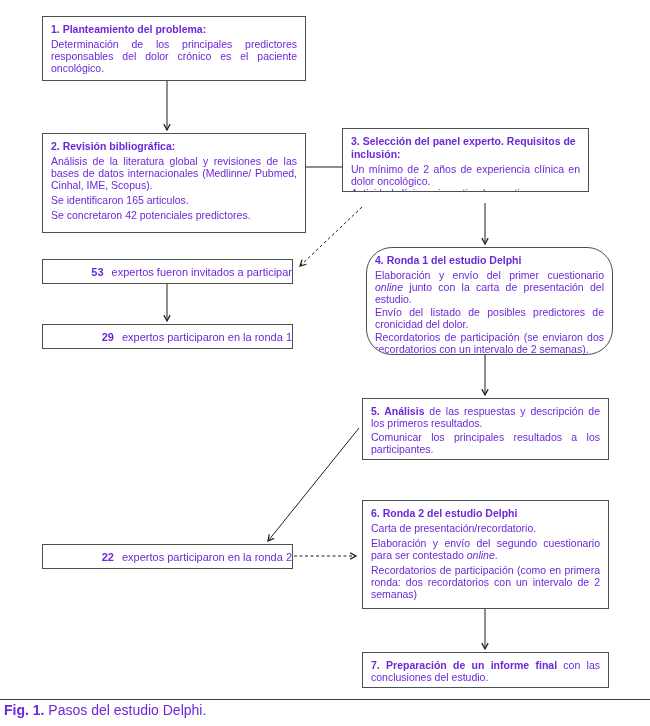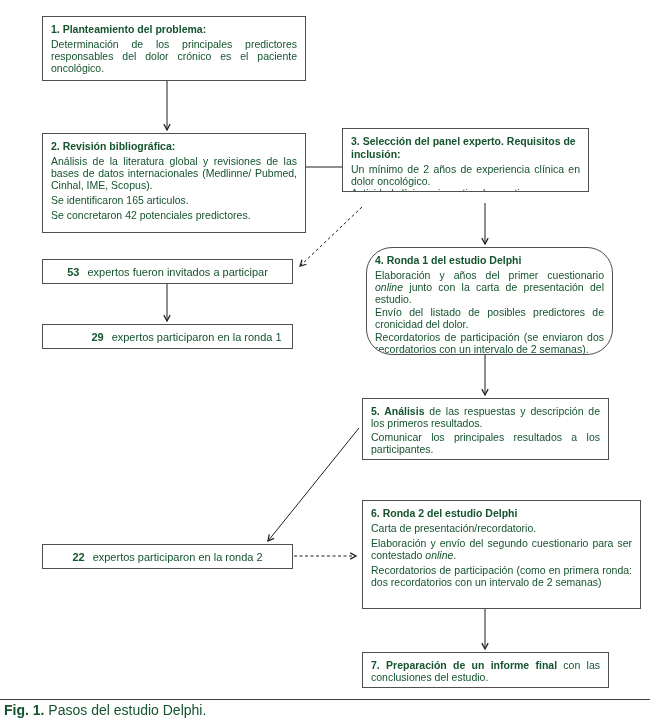--- a/index.html
+++ b/index.html
@@ -1,34 +1,34 @@
 <!DOCTYPE html>
 <html><head>
 <meta charset="utf-8">
 <style>
   html,body{margin:0;padding:0;background:#ffffff;}
   #canvas{
     position:relative;width:650px;height:726px;background:#ffffff;
     font-family:"Liberation Sans","DejaVu Sans",sans-serif;
-    color:#14532d;overflow:hidden;
+    color:#6d28d9;overflow:hidden;
   }
   #connectors{position:absolute;left:0;top:0;z-index:0;}
   .box{
     position:absolute;box-sizing:border-box;background:#ffffff;
     border:1px solid #4f4f4f;padding:6px 8px;z-index:1;
     font-size:10.5px;line-height:12px;overflow:hidden;
   }
   .box .t{font-weight:bold;font-size:10.5px;line-height:13px;margin:0 0 2px 0;text-align:left;}
   .box p{margin:0 0 3px 0;text-align:justify;}
   .box p:last-child{margin-bottom:0;}
   .box i{font-style:italic;}
   .milestone{
     position:absolute;box-sizing:border-box;background:#ffffff;
     border:1px solid #4f4f4f;z-index:1;
-    display:flex;align-items:center;justify-content:center;gap:8px;
+    display:flex;align-items:center;justify-content:flex-end;gap:8px;
     font-size:11px;line-height:12px;
   }
   .milestone b{font-weight:bold;}
   #caption-rule{position:absolute;left:0;top:699px;width:650px;border-top:1px solid #3d3d3d;z-index:1;}
   #caption{position:absolute;left:4px;top:704px;font-size:14px;line-height:13px;z-index:1;}
   #caption b{font-weight:bold;}
 </style>
 </head>
 <body>
 
@@ -74,36 +74,36 @@
     <span>expertos fueron invitados a participar</span>
   </div>
 
   <div class="milestone" style="left:42px;top:324px;width:251px;height:25px;padding-left:38px;">
     <b>29</b>
     <span>expertos participaron en la ronda 1</span>
   </div>
 
   <div class="box" style="left:366px;top:247px;width:247px;height:108px;border-radius:26px;">
     <div class="t">4. Ronda 1 del estudio Delphi</div>
-    <p style="margin-bottom:1px;"><span>Elaboración y años del primer cuestionario</span> <i>online</i> <span>junto con la carta de presentación del estudio.</span></p>
+    <p style="margin-bottom:1px;"><span>Elaboración y envío del primer cuestionario</span> <i>online</i> <span>junto con la carta de presentación del estudio.</span></p>
     <p style="margin-bottom:1px;">Envío del listado de posibles predictores de cronicidad del dolor.</p>
     <p>Recordatorios de participación (se enviaron dos recordatorios con un intervalo de 2 semanas).</p>
   </div>
 
   <div class="box" style="left:362px;top:398px;width:247px;height:62px;">
     <p style="margin-bottom:2px;"><b>5. Análisis</b> <span>de las respuestas y descripción de los primeros resultados.</span></p>
     <p>Comunicar los principales resultados a los participantes.</p>
   </div>
 
   <div class="milestone" style="left:42px;top:544px;width:251px;height:25px;">
     <b>22</b>
     <span>expertos participaron en la ronda 2</span>
   </div>
 
-  <div class="box" style="left:362px;top:500px;width:279px;height:109px;">
+  <div class="box" style="left:362px;top:500px;width:247px;height:109px;">
     <div class="t">6. Ronda 2 del estudio Delphi</div>
     <p>Carta de presentación/recordatorio.</p>
     <p><span>Elaboración y envío del segundo cuestionario para ser contestado</span> <i>online</i><span>.</span></p>
     <p>Recordatorios de participación (como en primera ronda: dos recordatorios con un intervalo de 2 semanas)</p>
   </div>
 
   <div class="box" style="left:362px;top:652px;width:247px;height:36px;">
     <p><b>7. Preparación de un informe final</b> <span>con las conclusiones del estudio.</span></p>
   </div>
 

